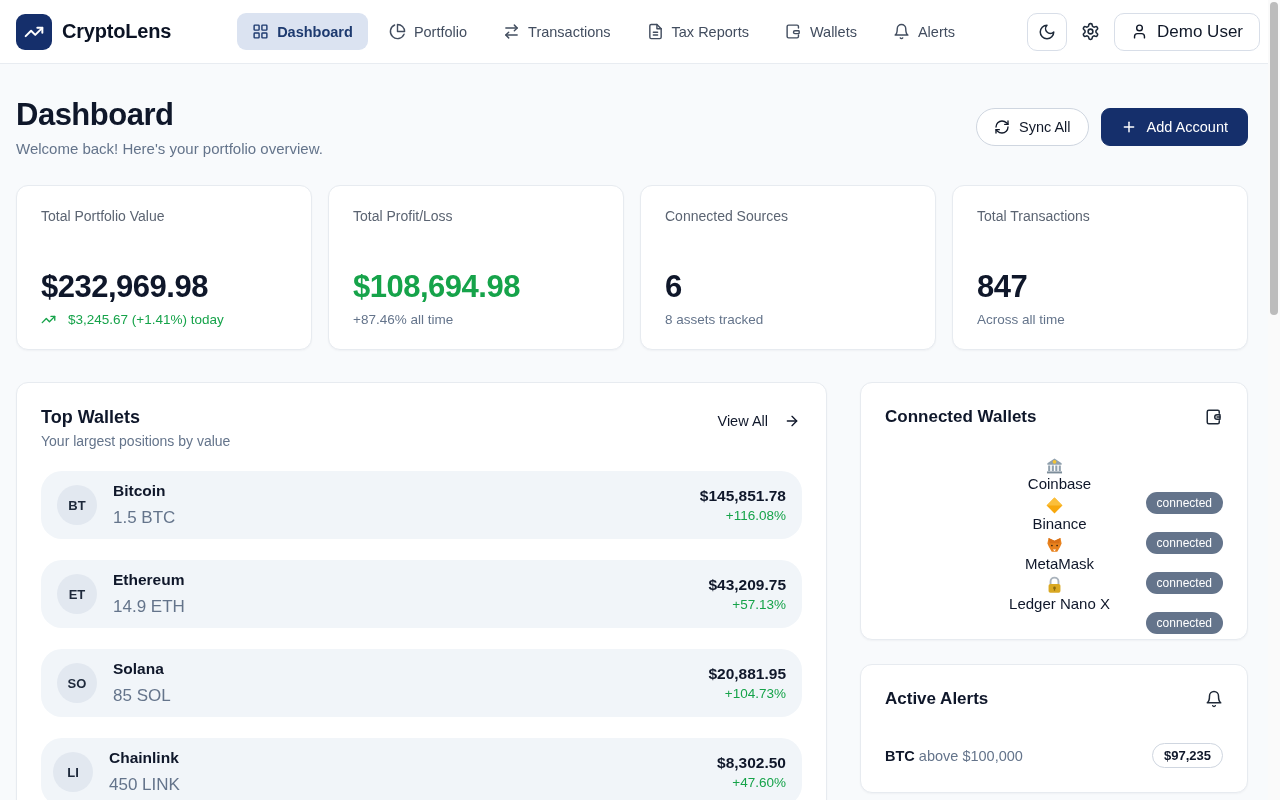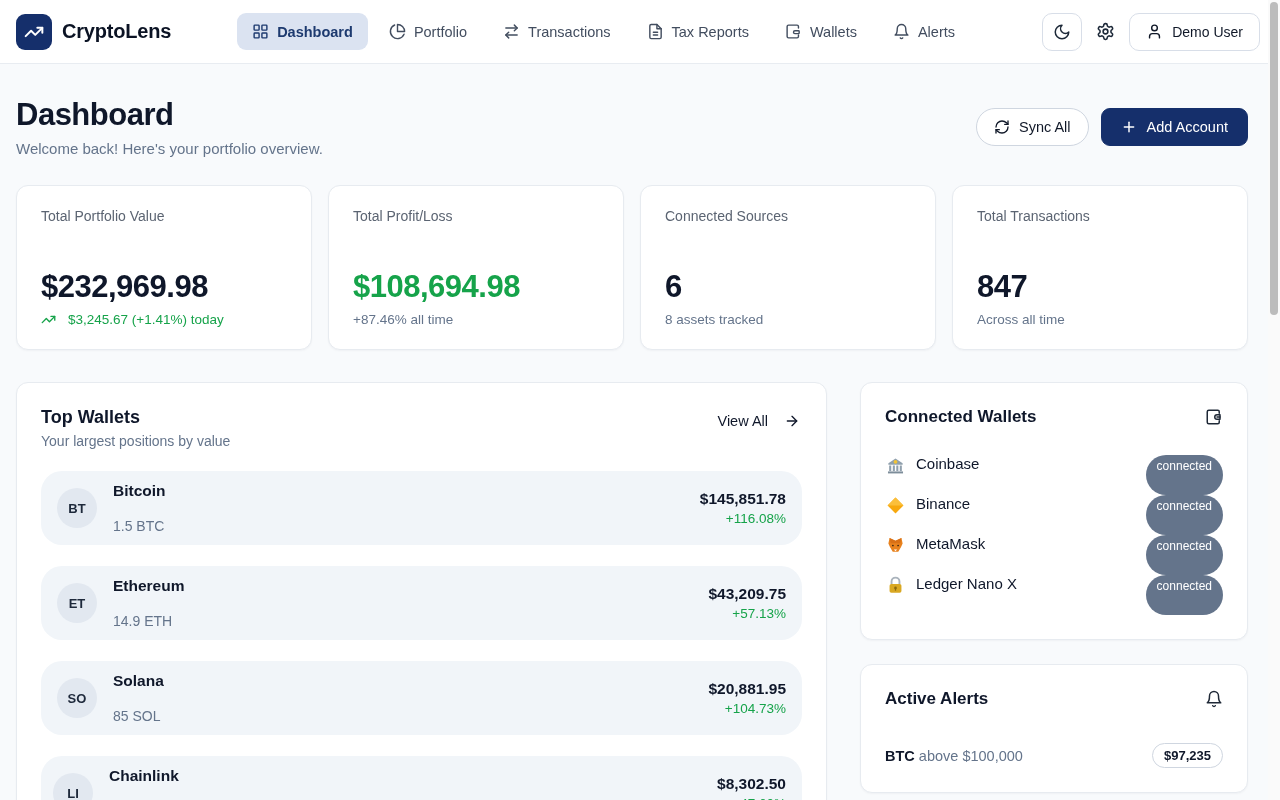--- a/index.html
+++ b/index.html
@@ -32,21 +32,21 @@
 
   .nav-right { display:flex; align-items:center; gap:14px; }
   .icon-btn {
     width:40px; height:38px; border:1px solid #d8dee8; border-radius:10px; background:#fff;
     display:flex; align-items:center; justify-content:center; color:#1d2939; cursor:pointer;
   }
   .gear-btn { background:none; border:none; color:#1d2939; cursor:pointer; display:flex; }
   .user-btn {
     display:flex; align-items:center; gap:9px; height:38px; padding:0 16px;
     border:1px solid #d8dee8; border-radius:10px; background:#fff; font-family:inherit;
-    font-size:14px; font-weight:500; color:#101828; cursor:pointer;
+    font-size:17px; font-weight:500; color:#101828; cursor:pointer;
   }
 
   
   .page { padding:0 16px; width:1264px; }
 
   .page-header { display:flex; align-items:center; justify-content:space-between; padding-top:33px; }
   .page-title { font-size:31px; font-weight:800; letter-spacing:-.5px; color:#0f172a; }
   .page-sub { margin-top:7px; font-size:15px; color:#64748b; }
   .header-actions { display:flex; align-items:center; gap:12px; }
   .btn-outline {
@@ -93,32 +93,32 @@
     padding:11px 16px; margin-bottom:21px; cursor:pointer;
   }
   .holding-row:last-child { margin-bottom:0;padding-left:12px; }
   .coin-avatar {
     width:40px; height:40px; border-radius:50%; background:#e2e8f0; color:#1e293b;
     font-size:13px; font-weight:700; display:flex; align-items:center; justify-content:center;
     flex:none;
   }
   .coin-info { margin-left:16px; }
   .coin-name { font-size:15.5px; font-weight:600; color:#0f172a; }
-  .coin-amount { margin-top:18px; font-size:14px; color:#64748b; }
+  .coin-amount { margin-top:8px; font-size:17px; color:#64748b; }
   .coin-right { margin-left:auto; text-align:right; }
   .coin-value { font-size:15.5px; font-weight:600; color:#0f172a; }
   .coin-change { margin-top:3px; font-size:13.5px; color:#16a34a; }
 
   .right-col { display:flex; flex-direction:column; gap:24px; }
   .card-head { display:flex; align-items:center; justify-content:space-between; }
   .card-head .card-title { font-size:17px; }
   .head-icon { color:#1f2937; }
 
   .wallet-list { margin-top:28px; }
-  .wallet-row { display:flex; height:40px; }
+  .wallet-row { display:flex; align-items:center; height:40px;flex-direction:column; }
   .wallet-ic { width:20px; height:20px; flex:none; display:flex; align-items:center; justify-content:center; }
   .wallet-name { margin-left:11px; font-size:15px; color:#0f172a; }
   .badge {
     margin-left:auto; background:#64748b; color:#fff; font-size:12px; font-weight:500;
     padding:4px 11px; border-radius:999px;
   }
 
   .alert-list { margin-top:34px; }
   .alert-row { display:flex; align-items:center; }
   .alert-text { font-size:14.5px; color:#64748b; }

